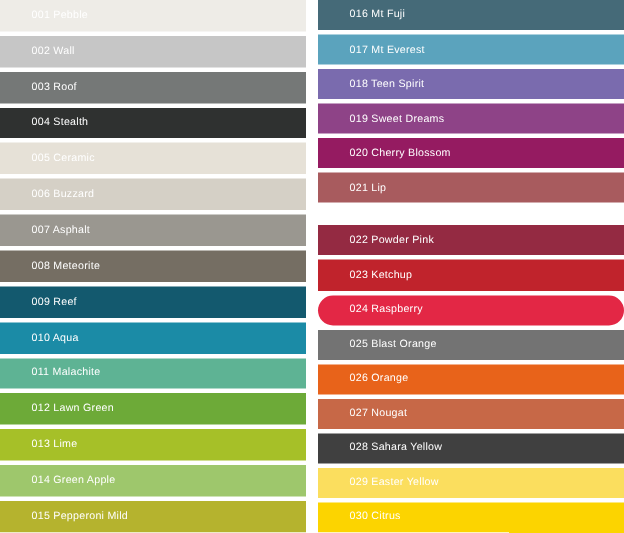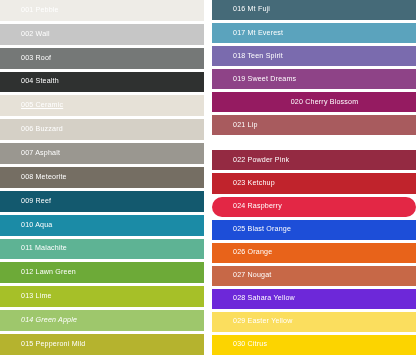--- a/index.html
+++ b/index.html
@@ -65,21 +65,21 @@
     </div>
     <div class="swatch-row" style="background-color: rgb(198, 198, 198); color: rgb(255, 255, 255); text-align: right;">
       <span class="swatch-label">002 Wall</span>
     </div>
     <div class="swatch-row" style="background-color: rgb(117, 120, 119); color: rgb(255, 255, 255);">
       <span class="swatch-label">003 Roof</span>
     </div>
     <div class="swatch-row" style="background-color: rgb(47, 49, 48); color: rgb(255, 255, 255);">
       <span class="swatch-label">004 Stealth</span>
     </div>
-    <div class="swatch-row" style="background-color: rgb(230, 225, 215); color: rgb(255, 255, 255); text-decoration: underline;">
+    <div class="swatch-row" style="background-color: rgb(230, 225, 215); color: rgb(255, 255, 255);">
       <span class="swatch-label">005 Ceramic</span>
     </div>
     <div class="swatch-row" style="background-color: rgb(213, 208, 198); color: rgb(255, 255, 255);">
       <span class="swatch-label">006 Buzzard</span>
     </div>
     <div class="swatch-row" style="background-color: rgb(154, 151, 144); color: rgb(255, 255, 255);">
       <span class="swatch-label">007 Asphalt</span>
     </div>
     <div class="swatch-row" style="background-color: rgb(117, 110, 99); color: rgb(255, 255, 255);">
       <span class="swatch-label">008 Meteorite</span>
@@ -92,66 +92,66 @@
     </div>
     <div class="swatch-row" style="background-color: rgb(94, 179, 148); color: rgb(255, 255, 255);">
       <span class="swatch-label">011 Malachite</span>
     </div>
     <div class="swatch-row" style="background-color: rgb(109, 170, 56); color: rgb(255, 255, 255); align-items: center;">
       <span class="swatch-label">012 Lawn Green</span>
     </div>
     <div class="swatch-row" style="background-color: rgb(166, 192, 40); color: rgb(255, 255, 255);">
       <span class="swatch-label">013 Lime</span>
     </div>
-    <div class="swatch-row" style="background-color: rgb(158, 199, 108); color: rgb(255, 255, 255); font-style: italic;">
+    <div class="swatch-row" style="background-color: rgb(158, 199, 108); color: rgb(255, 255, 255);">
       <span class="swatch-label">014 Green Apple</span>
     </div>
     <div class="swatch-row" style="background-color: rgb(181, 179, 46); color: rgb(255, 255, 255);">
       <span class="swatch-label">015 Pepperoni Mild</span>
     </div>
   </div>
 
   <div class="palette-column col-right">
     <div class="swatch-row" style="background-color: rgb(69, 106, 120); color: rgb(255, 255, 255);">
       <span class="swatch-label">016 Mt Fuji</span>
     </div>
     <div class="swatch-row" style="background-color: rgb(91, 163, 189); color: rgb(255, 255, 255);">
       <span class="swatch-label">017 Mt Everest</span>
     </div>
     <div class="swatch-row" style="background-color: rgb(122, 107, 174); color: rgb(255, 255, 255);">
       <span class="swatch-label">018 Teen Spirit</span>
     </div>
     <div class="swatch-row" style="background-color: rgb(142, 67, 135); color: rgb(255, 255, 255);">
       <span class="swatch-label">019 Sweet Dreams</span>
     </div>
-    <div class="swatch-row" style="background-color: rgb(149, 27, 97); color: rgb(255, 255, 255); justify-content: center;">
+    <div class="swatch-row" style="background-color: rgb(149, 27, 97); color: rgb(255, 255, 255);">
       <span class="swatch-label">020 Cherry Blossom</span>
     </div>
     <div class="swatch-row" style="background-color: rgb(168, 91, 94); color: rgb(255, 255, 255);">
       <span class="swatch-label">021 Lip</span>
     </div>
     <div class="swatch-row" style="background-color: rgb(148, 42, 66); color: rgb(255, 255, 255); margin-top: 12px;">
       <span class="swatch-label">022 Powder Pink</span>
     </div>
     <div class="swatch-row" style="background-color: rgb(192, 35, 44); color: rgb(255, 255, 255);">
       <span class="swatch-label">023 Ketchup</span>
     </div>
     <div class="swatch-row" style="background-color: rgb(227, 39, 69); color: rgb(255, 255, 255); border-radius: 10px;">
       <span class="swatch-label">024 Raspberry</span>
     </div>
-    <div class="swatch-row" style="background-color: #1d4ed8; color: rgb(255, 255, 255);">
+    <div class="swatch-row" style="background-color: #737373; color: rgb(255, 255, 255);">
       <span class="swatch-label">025 Blast Orange</span>
     </div>
     <div class="swatch-row" style="background-color: rgb(232, 99, 26); color: rgb(255, 255, 255);">
       <span class="swatch-label">026 Orange</span>
     </div>
     <div class="swatch-row" style="background-color: rgb(199, 104, 71); color: rgb(255, 255, 255);">
       <span class="swatch-label">027 Nougat</span>
     </div>
-    <div class="swatch-row" style="background-color: #6d28d9; color: rgb(255, 255, 255);">
+    <div class="swatch-row" style="background-color: #404040; color: rgb(255, 255, 255);">
       <span class="swatch-label">028 Sahara Yellow</span>
     </div>
     <div class="swatch-row" style="background-color: rgb(251, 222, 94); color: rgb(255, 255, 255);">
       <span class="swatch-label">029 Easter Yellow</span>
     </div>
     <div class="swatch-row" style="background-color: rgb(252, 212, 0); color: rgb(255, 255, 255);">
       <span class="swatch-label">030 Citrus</span>
     </div>
   </div>
 

